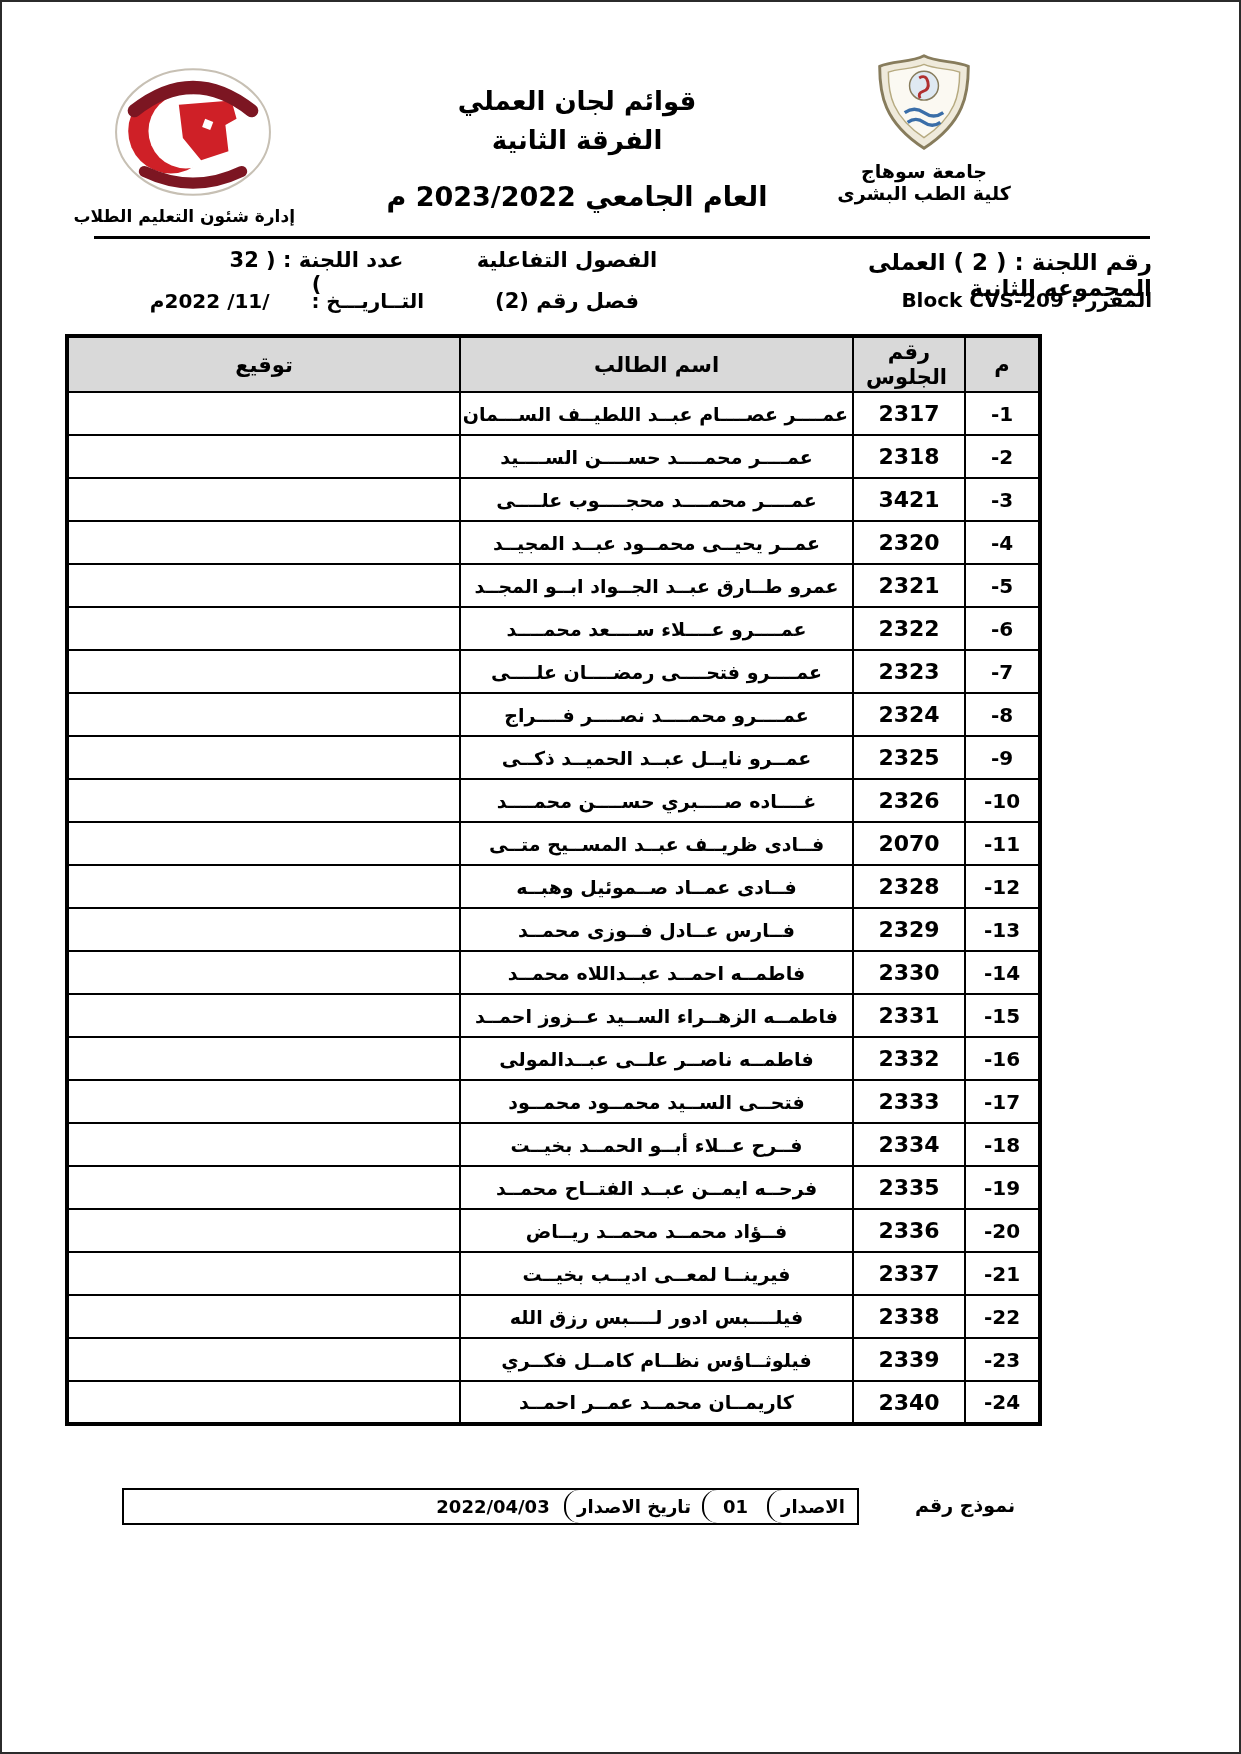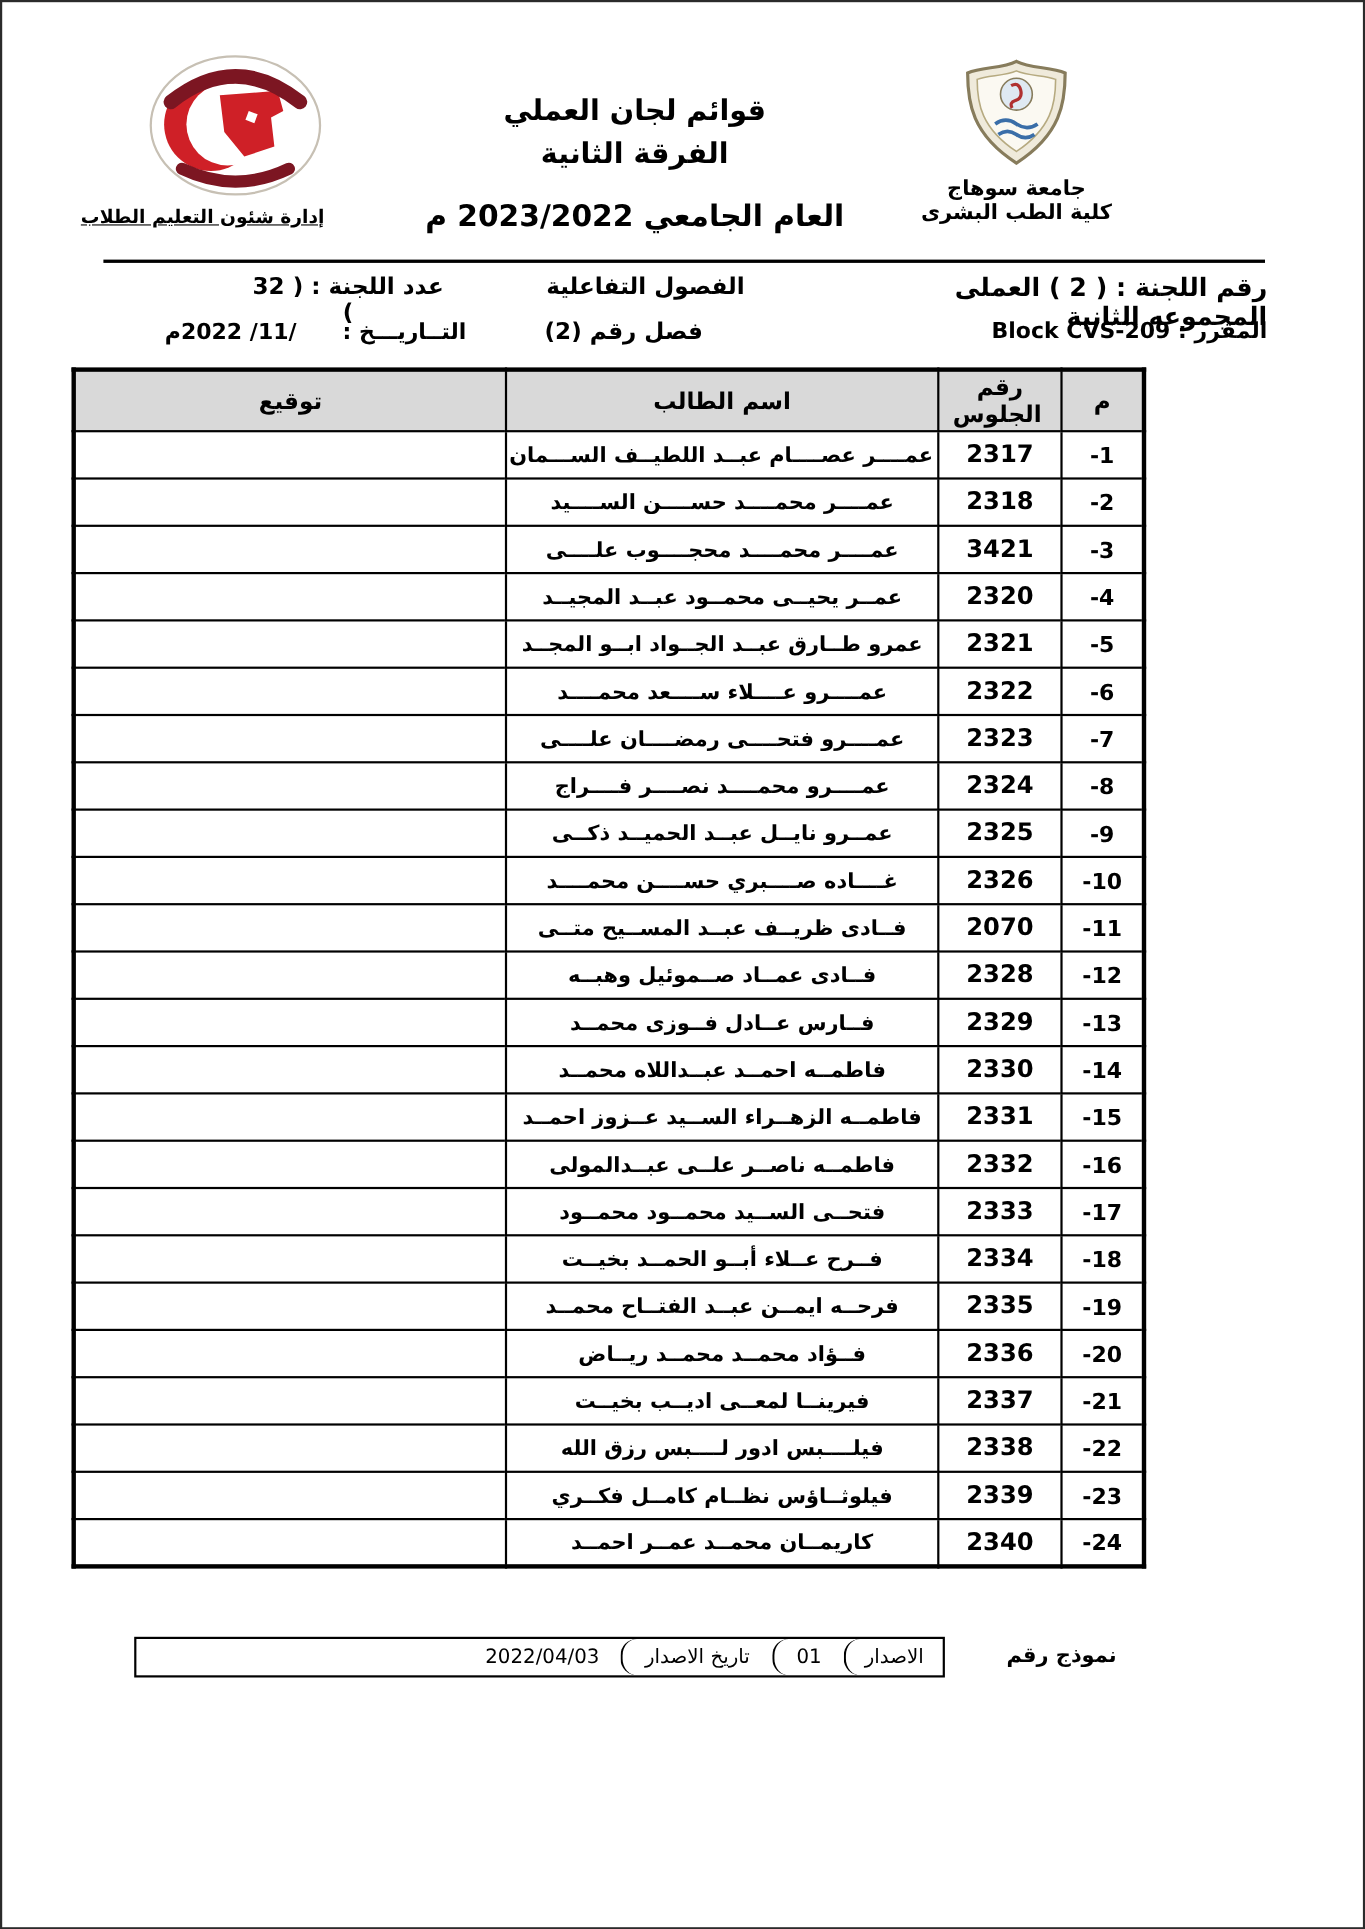--- a/index.html
+++ b/index.html
@@ -3,55 +3,55 @@
 <meta charset="utf-8">
 <style>
   * { margin:0; padding:0; box-sizing:border-box; }
   html,body { background:#ededed; }
   body { font-family:"DejaVu Sans", sans-serif; }
   .page {
     position:relative; width:1241px; height:1754px; margin:0 auto;
     background:#ffffff; border:2px solid #2b2b2b; direction:rtl; overflow:hidden;
   }
   
-  .admin-logo-block { position:absolute; left:88px; top:46px; width:205px; text-align:right;text-decoration:underline; }
+  .admin-logo-block { position:absolute; left:88px; top:64px; width:205px; text-align:center; }
   .admin-caption { font-size:17px; font-weight:bold; margin-top:4px; white-space:nowrap; }
   .title-block { position:absolute; left:368px; top:84px; width:414px; text-align:center; }
   .title-line1 { font-size:26px; font-weight:bold; margin-bottom:9px; }
   .title-line2 { font-size:26px; font-weight:bold; margin-bottom:26px; }
   .title-line3 { font-size:27px; font-weight:bold; }
   .uni-logo-block { position:absolute; left:820px; top:50px; width:204px; text-align:center; }
   .uni-name { font-size:19px; font-weight:bold; margin-top:2px; }
   .faculty-name { font-size:19px; font-weight:bold; }
   .rule { position:absolute; top:234px; left:92px; width:1056px; height:3px; background:#000; }
   
   .info { position:absolute; font-weight:bold; }
   .info-committee { top:247px; left:758px; width:392px; text-align:right; font-size:23px; }
-  .info-classes { top:246px; left:455px; width:220px; font-size:21px; }
+  .info-classes { top:246px; left:455px; width:220px; text-align:center; font-size:21px; }
   .info-count { top:246px; left:222px; width:185px; text-align:center; font-size:21px; }
   .info-course { top:286px; left:845px; width:305px; text-align:right; font-size:20px; }
   .info-class-number { top:287px; left:455px; width:220px; text-align:center; font-size:21px; }
   .info-date { top:287px; left:200px; width:222px; text-align:center; font-size:20px; white-space:pre; }
   
   .roster {
     position:absolute; top:332px; left:63px; width:973px;
     border-collapse:collapse; table-layout:fixed; direction:rtl;
     border:4px solid #000;
   }
   .roster th, .roster td { border:2px solid #000; padding:0 4px; }
   .roster thead th { background:#d9d9d9; height:56px; font-size:21px; font-weight:bold; text-align:center; vertical-align:middle; }
   .seat-head { width:76px; margin:0 auto; line-height:1.18; }
   .roster tbody td { height:43px; vertical-align:middle; }
   .cell-index { text-align:center; font-size:20px; font-weight:bold; direction:ltr; }
   .cell-seat { text-align:center; font-size:22px; font-weight:bold; direction:ltr; }
   .cell-name { text-align:center; font-size:19px; font-weight:bold; white-space:nowrap; overflow:hidden; }
   
   .footer-label { position:absolute; top:1492px; left:896px; width:134px; text-align:center; font-size:19px; font-weight:bold; }
   .footer-box { position:absolute; top:1486px; left:120px; width:737px; height:37px; border:2px solid #000; display:flex; direction:rtl; align-items:stretch; }
-  .fcell { display:flex; align-items:center; justify-content:center; font-size:18px; font-weight:normal;border-radius:15px; }
+  .fcell { display:flex; align-items:center; justify-content:center; font-size:18px; font-weight:bold;border-radius:15px; }
   .fcell:not(:last-child) { border-left:2px solid #000; }
   .fcell-code { width:297px; direction:ltr; font-size:19px; }
   .fcell-issue-label { width:90px; }
   .fcell-issue-number { width:65px; direction:ltr; }
   .fcell-date-label { width:138px; }
   .fcell-date-value { width:142px; direction:ltr; }
 </style>
 </head>
 <body>
 

